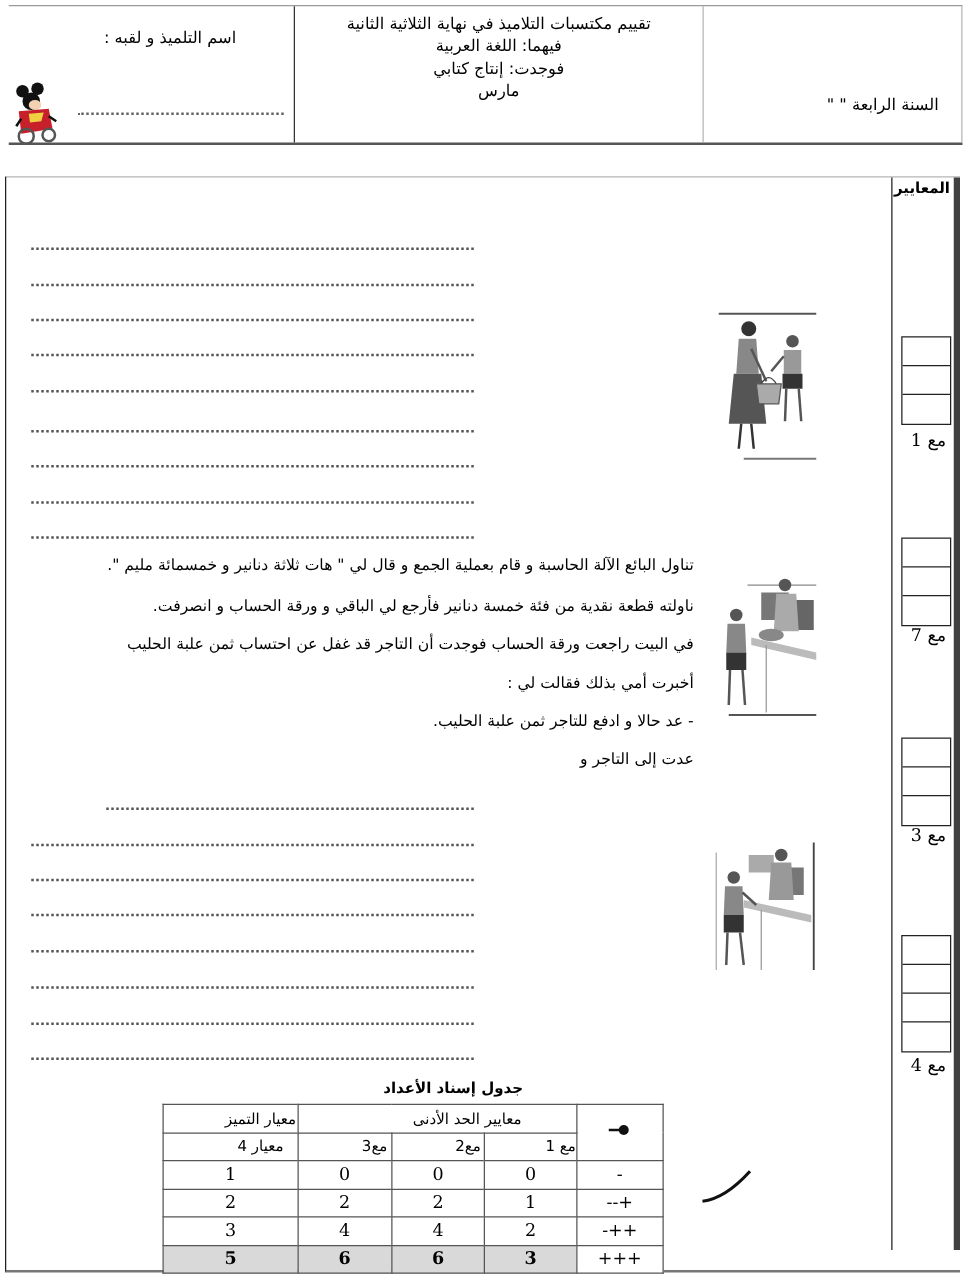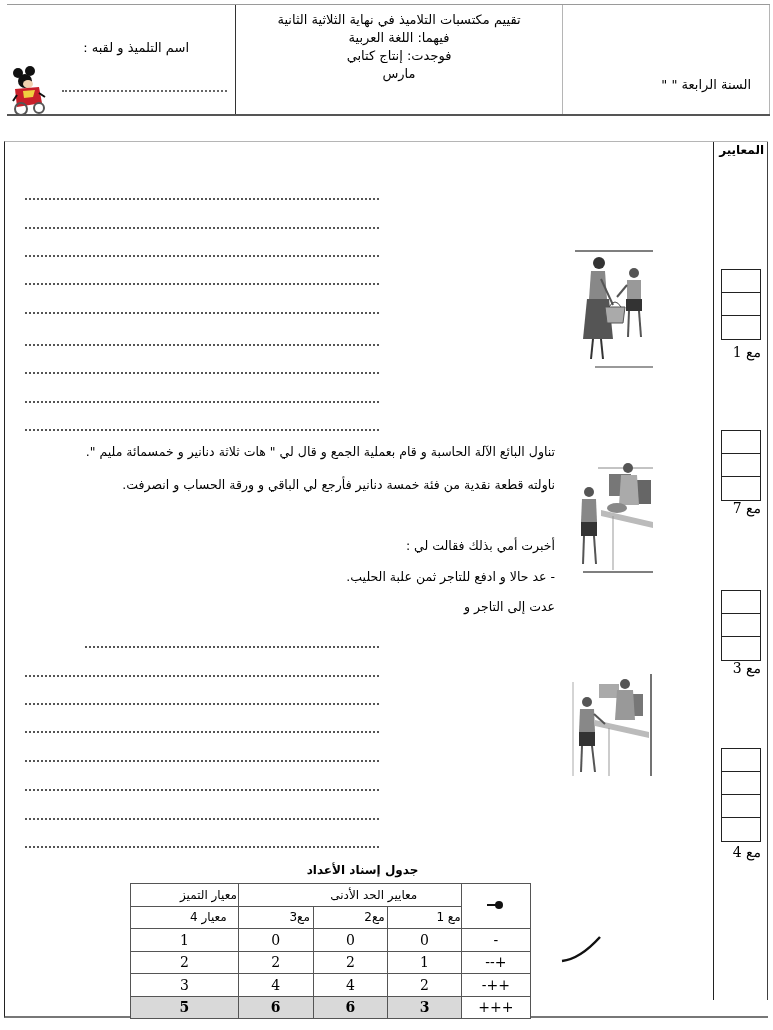--- a/index.html
+++ b/index.html
@@ -11,33 +11,33 @@
       position: absolute; left: 7px; top: 4px; width: 763px; height: 112px;
       border-top: 1px solid #9a9a9a; border-bottom: 2px solid #555;
       display: flex; flex-direction: row;
     }
     .hcell { position: relative; height: 100%; }
     .h-name { width: 229px; border-right: 1px solid #333; }
     .h-title { width: 327px; border-right: 1px solid #b5b5b5; text-align: center; direction: rtl; padding-top: 6px; }
     .h-year { flex: 1; border-right: 1px solid #b5b5b5; }
 
     .h-title .line { font-size: 13px; line-height: 18px; display: block; }
-    .name-label { position: absolute; right: 46px; top: 35px; direction: rtl; font-size: 13px; margin-left: 44px; }
+    .name-label { position: absolute; right: 46px; top: 18px; direction: rtl; font-size: 13px; margin-left: 44px; }
     .name-dots { position: absolute; left: 55px; top: 85px; width: 165px; border-bottom: 2px dotted #666; }
     .mascot { position: absolute; left: 2px; top: 60px; width: 40px; height: 52px; }
     .year-label { position: absolute; right: 18px; top: 72px; direction: rtl; font-size: 13px; }
 
     
     .frame {
       position: absolute; left: 4px; top: 141px; width: 764px; height: 877px;
       border-top: 1px solid #b5b5b5; border-left: 1px solid #222; border-bottom: 2px solid #777;
     }
     .criteria-col {
       position: absolute; right: 0; top: 0; width: 55px; height: 858px;
-      border-left: 1px solid #222; border-right: 1px solid #404040;
+      border-left: 1px solid #222; border-right: 5px solid #404040;
     }
     .criteria-title { position: absolute; right: 3px; top: 1px; direction: rtl; font-size: 12px; font-weight: bold; }
     .crit-boxes { position: absolute; left: 7px; width: 40px; border: 1px solid #222; }
     .crit-boxes .cb { height: 23px; border-bottom: 1px solid #222; }
     .crit-boxes .cb:last-child { border-bottom: none; }
     .crit-label { position: absolute; right: 6px; direction: rtl; font-family: "DejaVu Serif", serif; font-size: 14px; }
 
     .instruction {
       position: absolute; right: 60px; top: 2px; direction: rtl; font-size: 13px; white-space: nowrap;
     }
@@ -159,20 +159,21 @@
       <path d="M54 31 L68 31 L68 50 L54 50 Z" fill="#999"></path>
       <path d="M53 50 L69 50 L69 62 L53 62 Z" fill="#333"></path>
       <line x1="56" y1="62" x2="55" y2="88" stroke="#555" stroke-width="2"></line>
       <line x1="66" y1="62" x2="68" y2="88" stroke="#555" stroke-width="2"></line>
       <line x1="54" y1="36" x2="44" y2="48" stroke="#555" stroke-width="2"></line>
     </svg>
   </div>
 
   <span class="story" style="top:302px;">تناول البائع الآلة الحاسبة و قام بعملية الجمع و قال لي " هات ثلاثة دنانير و خمسمائة مليم ".</span>
   <span class="story" style="top:335px;">ناولته قطعة نقدية من فئة خمسة دنانير فأرجع لي الباقي و ورقة الحساب و انصرفت.</span>
+  <span class="story" style="top:365px;">في البيت راجعت ورقة الحساب فوجدت أن التاجر قد غفل عن احتساب ثمن علبة الحليب</span>
   <span class="story" style="top:396px;">أخبرت أمي بذلك فقالت لي :</span>
   <span class="story" style="top:427px;">- عد حالا و ادفع للتاجر ثمن علبة الحليب.</span>
   <span class="story" style="top:457px;">عدت إلى التاجر و</span>
 
   <div class="scene" style="left:568px; top:318px; width:82px; height:115px;">
     <svg viewBox="0 0 82 115">
       <line x1="10" y1="112" x2="80" y2="112" stroke="#555" stroke-width="1.5"></line>
       <line x1="25" y1="8" x2="80" y2="8" stroke="#888"></line>
       <rect x="36" y="14" width="22" height="22" fill="#777"></rect>
       <rect x="62" y="20" width="16" height="24" fill="#666"></rect>

